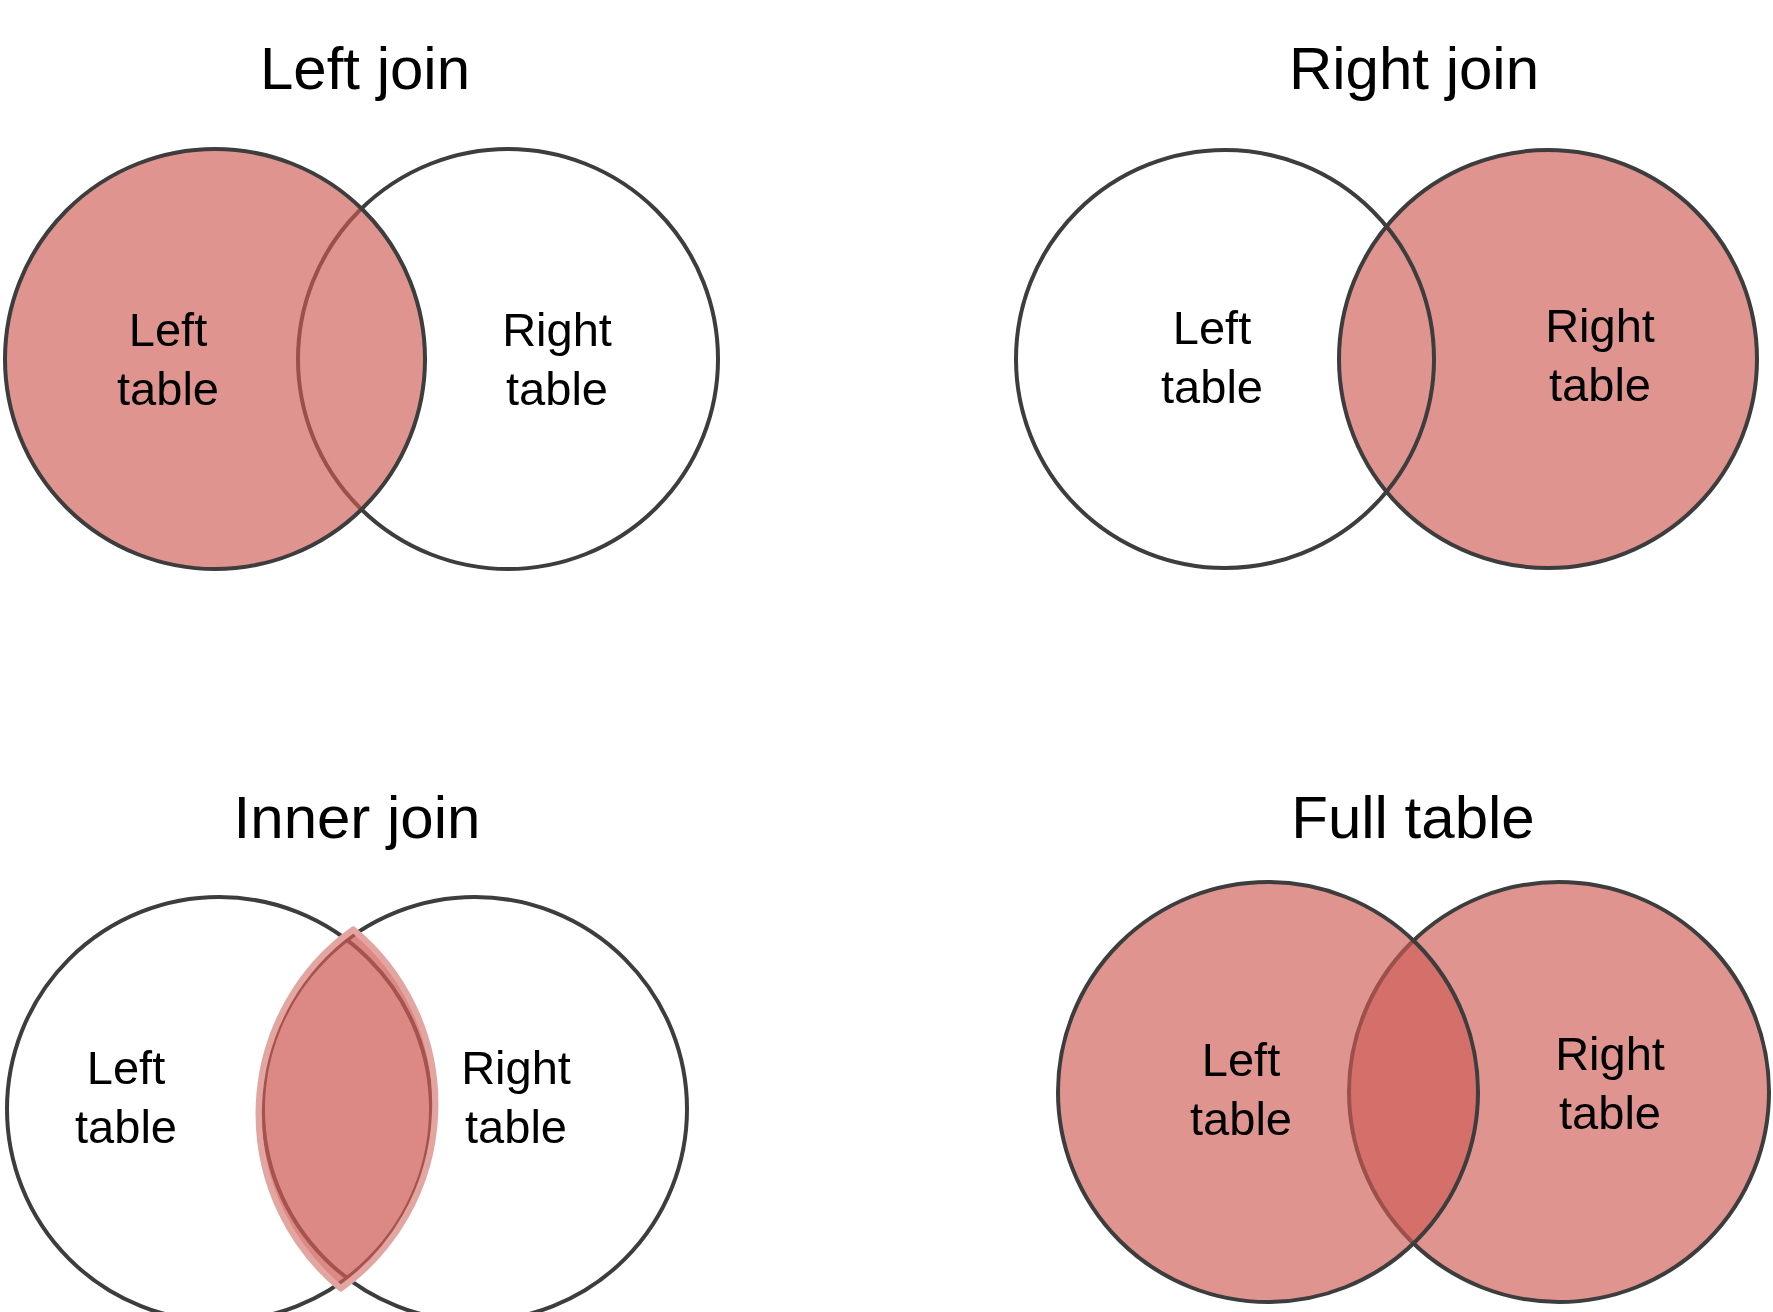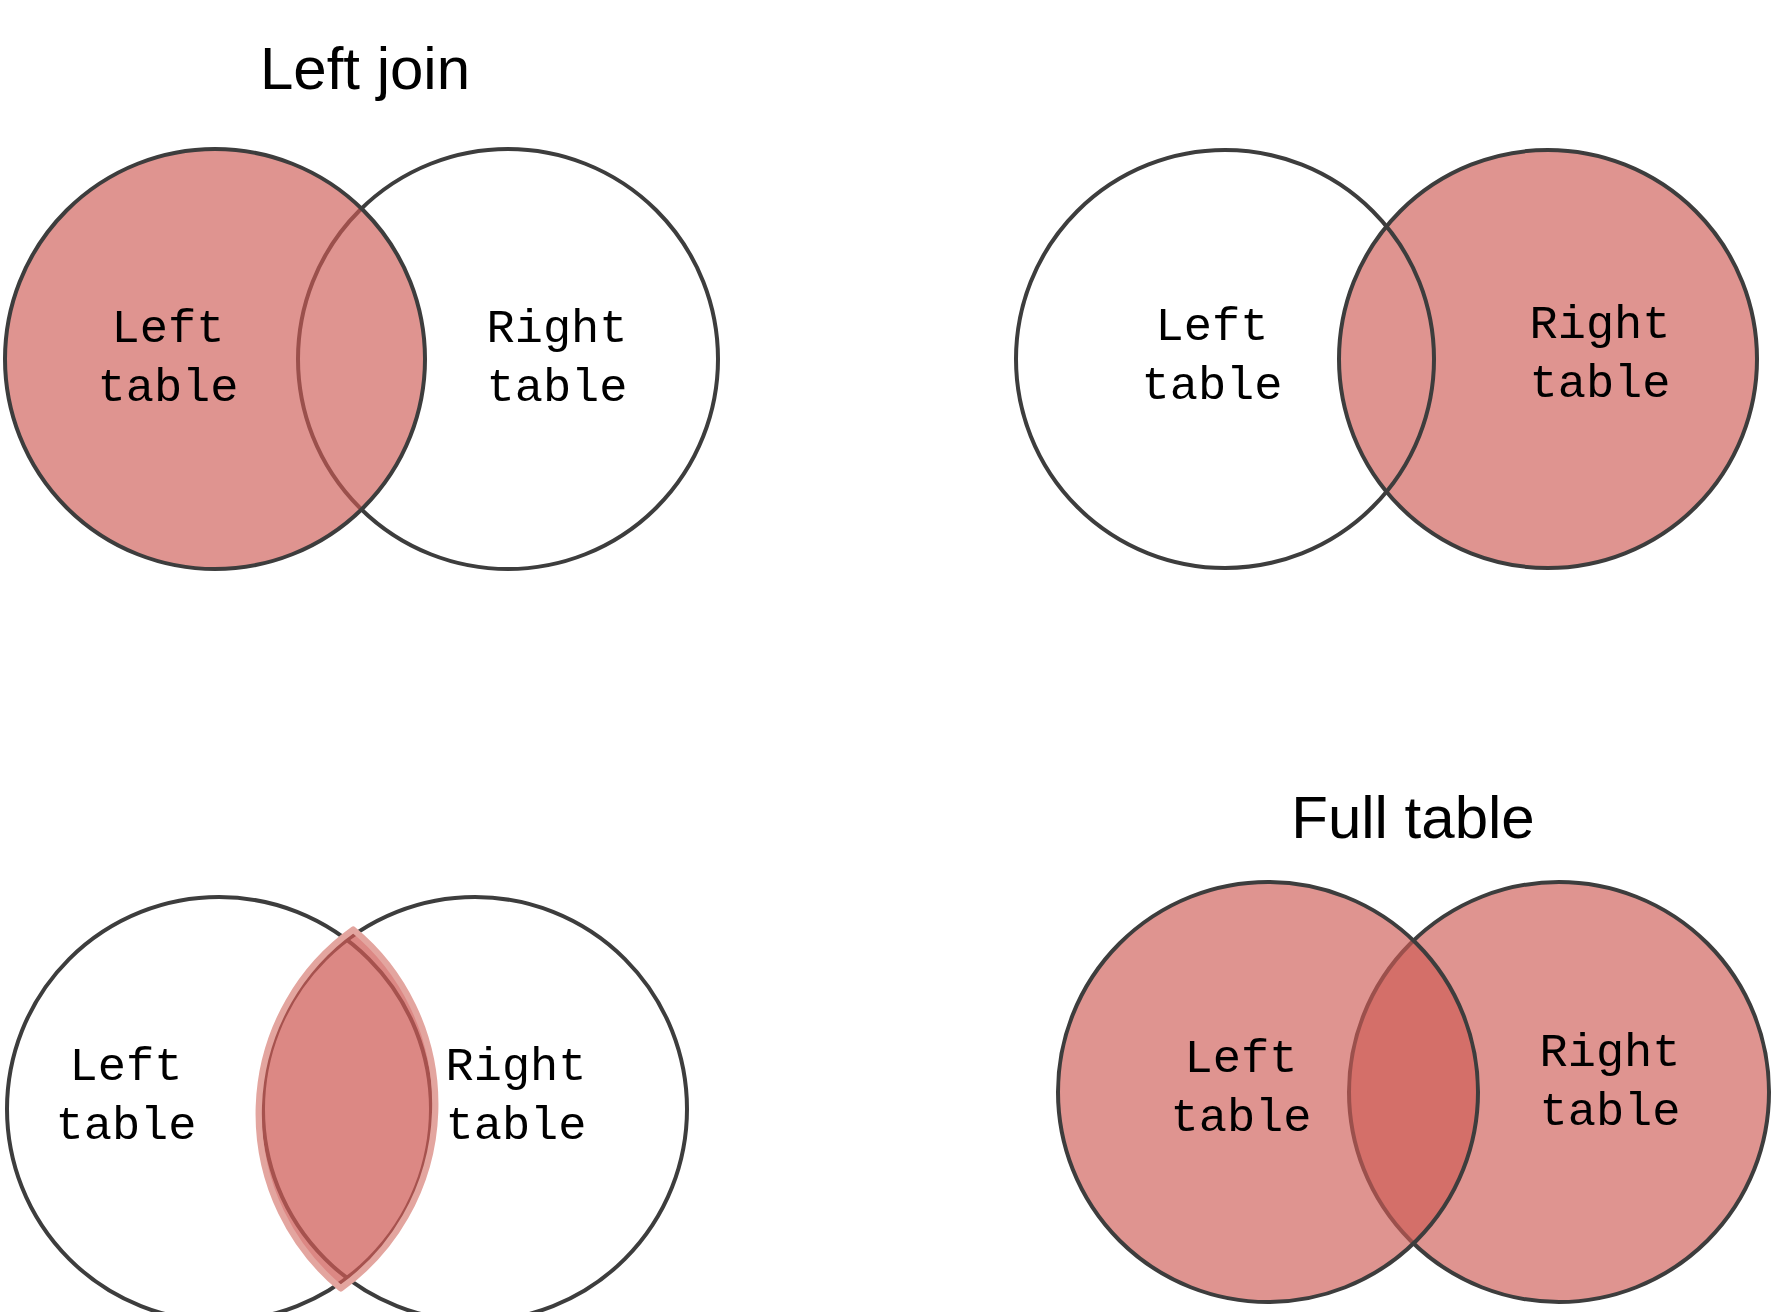--- a/index.html
+++ b/index.html
@@ -37,21 +37,21 @@
   }
   .lbl {
     position: absolute;
     transform: translate(-50%, -50%);
     text-align: center;
     color: #000000;
     font-size: 47px;
     line-height: 59px;
     white-space: nowrap;
   }
-  .lbl .line { display: block; font-family: Liberation Mono, monospace; }
+  .lbl .line { display: block; }
   .ttl {
     position: absolute;
     transform: translate(-50%, -50%);
     text-align: center;
     color: #000000;
     font-size: 60px;
     line-height: 64px;
     white-space: nowrap;
   }
 </style>
@@ -82,20 +82,22 @@
       </g>
     </g>
 
     <g>
       <circle class="shade" cx="1559" cy="1080" r="210" fill="#ce5a54"></circle>
       <circle class="shade" cx="1268" cy="1080" r="210" fill="#ce5a54"></circle>
     </g>
   </svg>
 
   <div class="ttl" style="left:365px; top:57px;">Left join</div>
+  <div class="ttl" style="left:1414px; top:57px;">Right join</div>
+  <div class="ttl" style="left:357px; top:806px;">Inner join</div>
   <div class="ttl" style="left:1413px; top:806px;">Full table</div>
 
   <div class="lbl" style="left:168px; top:347px;">
     <span class="line">Left</span>
     <span class="line">table</span>
   </div>
   <div class="lbl" style="left:557px; top:347px;">
     <span class="line">Right</span>
     <span class="line">table</span>
   </div>

